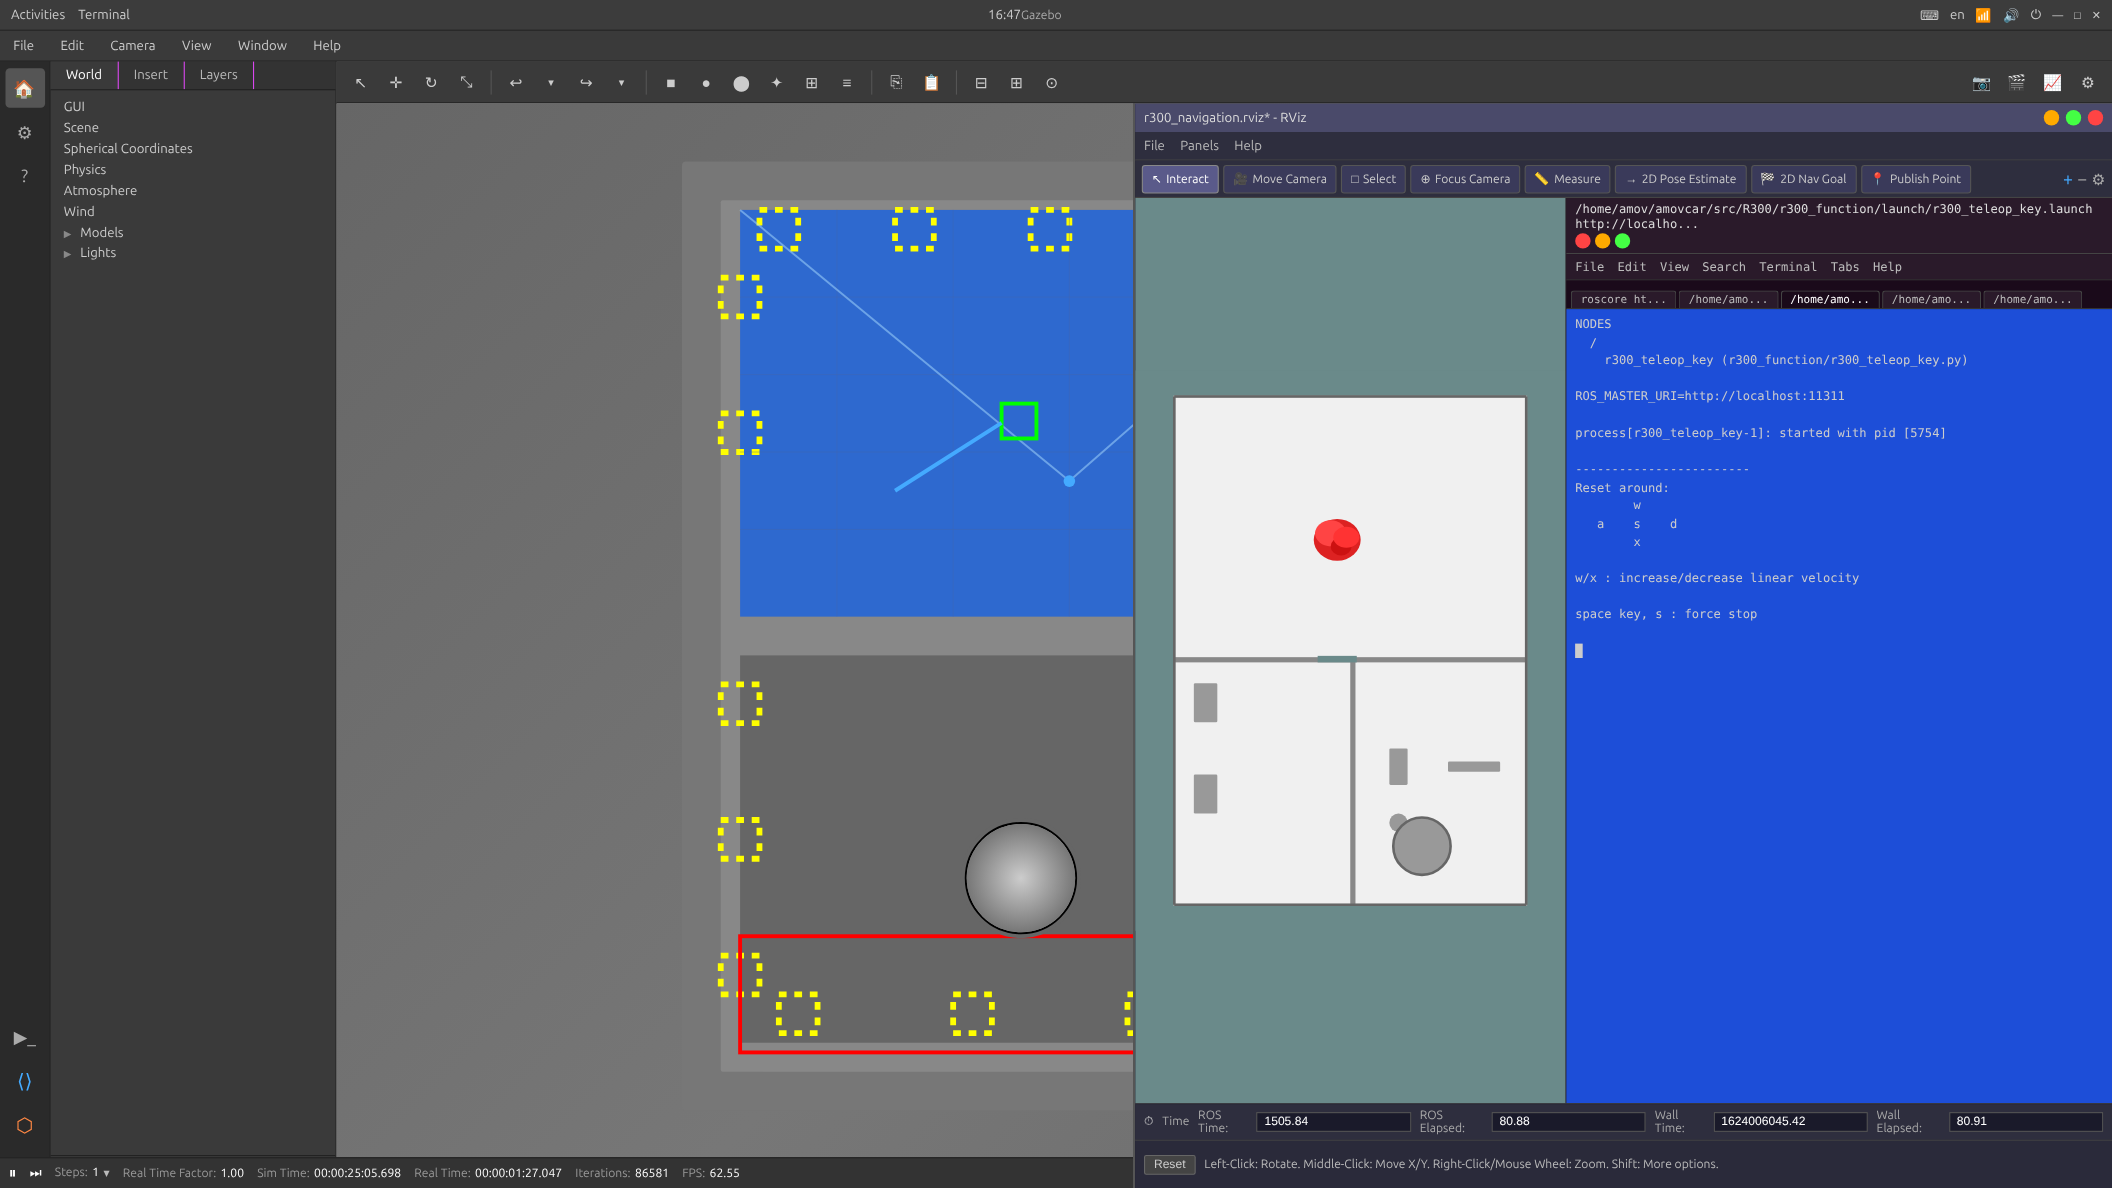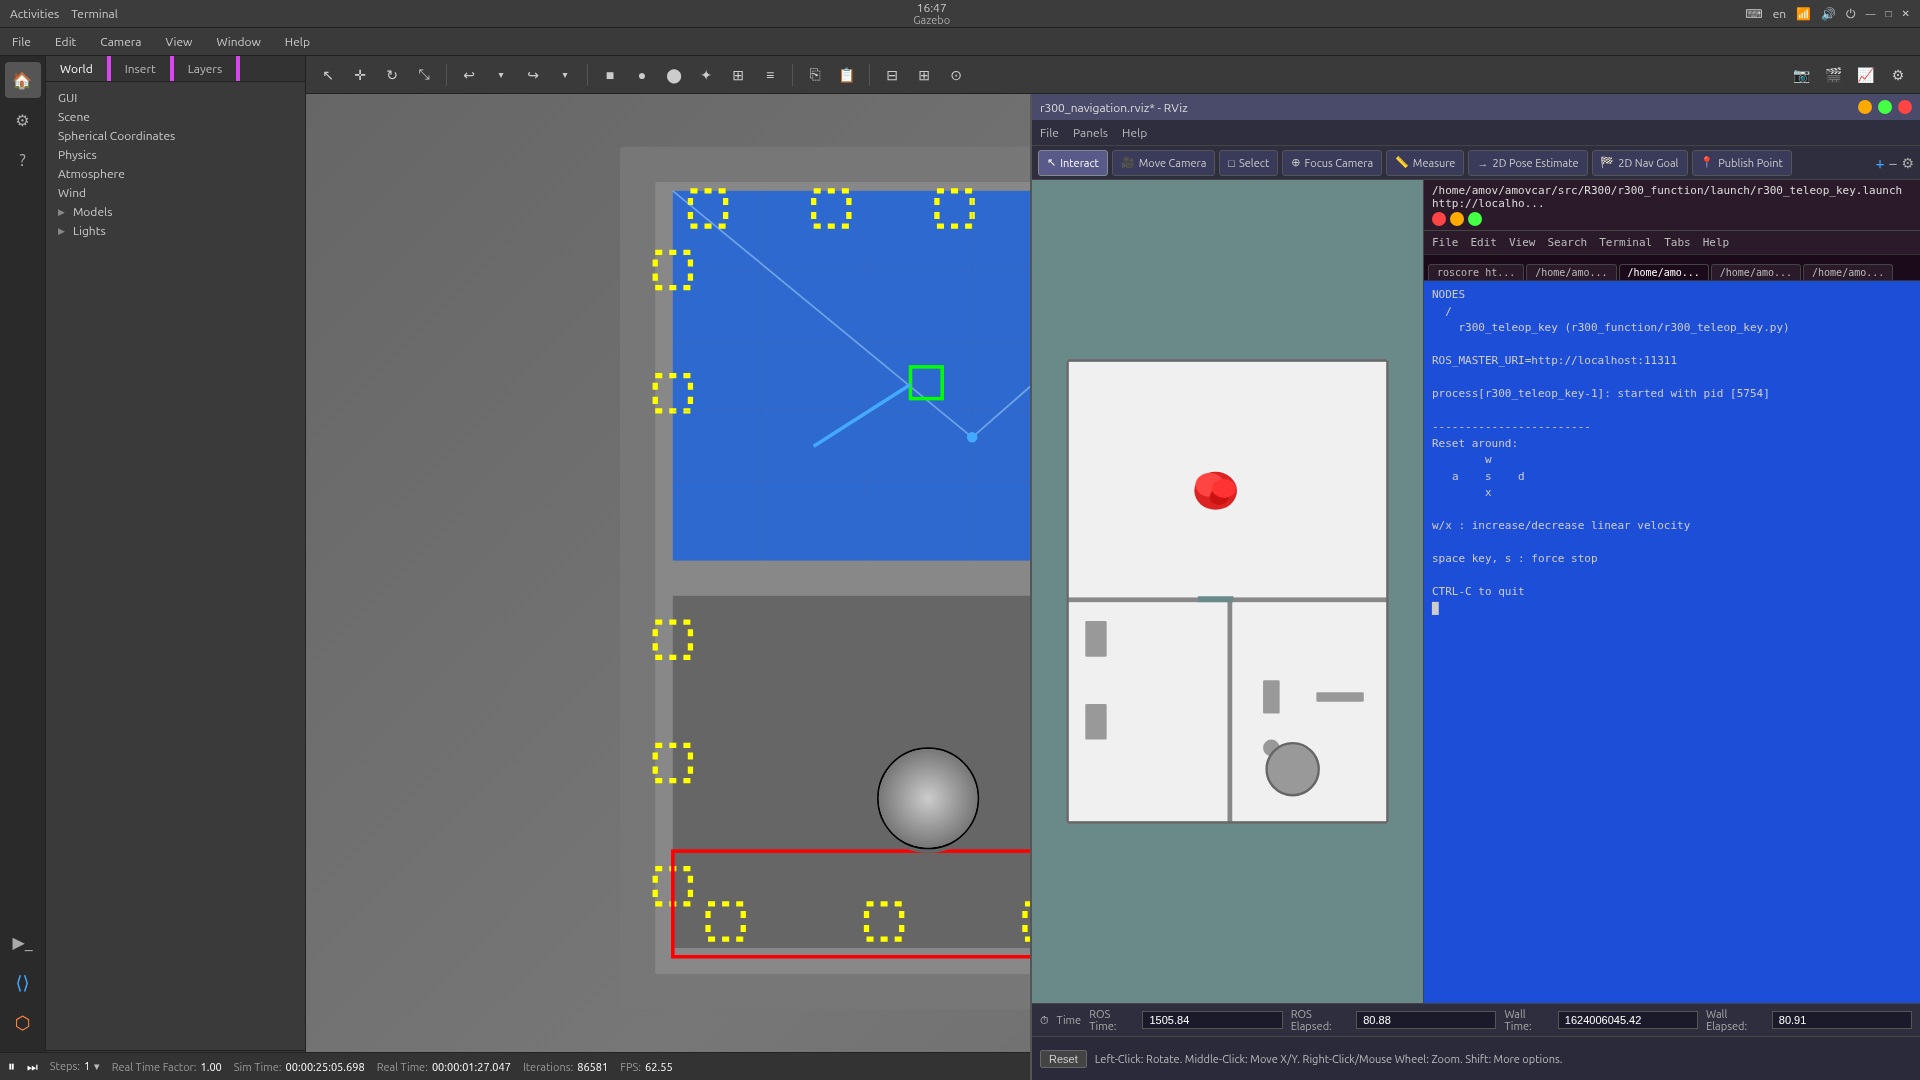--- a/index.html
+++ b/index.html
@@ -4,21 +4,21 @@
   <style>
     * { box-sizing: border-box; margin: 0; padding: 0; }
     body { font-family: 'Ubuntu', sans-serif; background: #2d2d2d; color: #ddd; font-size: 12px; width: 1920px; height: 1080px; overflow: hidden; }
 
     
     #system-bar {
       width: 100%; height: 28px; background: #3c3c3c; display: flex; align-items: center; justify-content: space-between;
       padding: 0 10px; border-bottom: 1px solid #222; color: #ccc; font-size: 12px;
     }
     #system-bar-left { display: flex; gap: 12px; align-items: center; }
-    #system-bar-center { display: flex; flex-direction: column; align-items: center; }
+    #system-bar-center { display: flex; flex-direction: row; align-items: center; }
     #system-bar-right { display: flex; gap: 10px; align-items: center; }
 
     
     #app-menubar {
       width: 100%; height: 28px; background: #3a3a3a; display: flex; align-items: center;
       padding: 0 8px; gap: 16px; border-bottom: 1px solid #222; color: #ccc; font-size: 12px;
     }
     #app-menubar span { cursor: pointer; padding: 2px 4px; }
 
     
@@ -36,21 +36,21 @@
     .icon-btn.active { background: #555; color: #fff; }
 
     
     #gazebo-panel {
       width: 260px; background: #3a3a3a; border-right: 1px solid #222;
       display: flex; flex-direction: column;
     }
     #gazebo-tabs { display: flex; background: #333; border-bottom: 1px solid #222; }
     .gz-tab {
       padding: 6px 14px; cursor: pointer; font-size: 12px; color: #bbb;
-      border-right: 4px solid #d946ef;
+      border-right: 1px solid #d946ef;
     }
     .gz-tab.active { background: #3a3a3a; color: #fff; }
     #world-tree { padding: 6px 0; flex: 1; }
     .tree-item {
       padding: 3px 12px; cursor: pointer; color: #ccc; font-size: 12px;
       display: flex; align-items: center; gap: 4px;
     }
     .tree-item.has-arrow::before { content: '▶'; font-size: 9px; color: #888; margin-right: 4px; }
 
     
@@ -514,21 +514,20 @@
               <div class="term-line">------------------------</div>
               <div class="term-line">Reset around:</div>
               <div class="term-line">        w</div>
               <div class="term-line">   a    s    d</div>
               <div class="term-line">        x</div>
               <div class="term-line">&nbsp;</div>
               <div class="term-line">w/x : increase/decrease linear velocity</div>
               <div class="term-line">&nbsp;</div>
               <div class="term-line">space key, s : force stop</div>
               <div class="term-line">&nbsp;</div>
-              <div class="term-line">CTRL-C to quit</div>
               <div class="term-line">█</div>
             </div>
           </div>
         </div>
 
         <div id="rviz-bottom">
           <div id="rviz-time-bar">
             <span>⏱</span>
             <span class="time-label">Time</span>
             <span class="time-label">ROS Time:</span>

